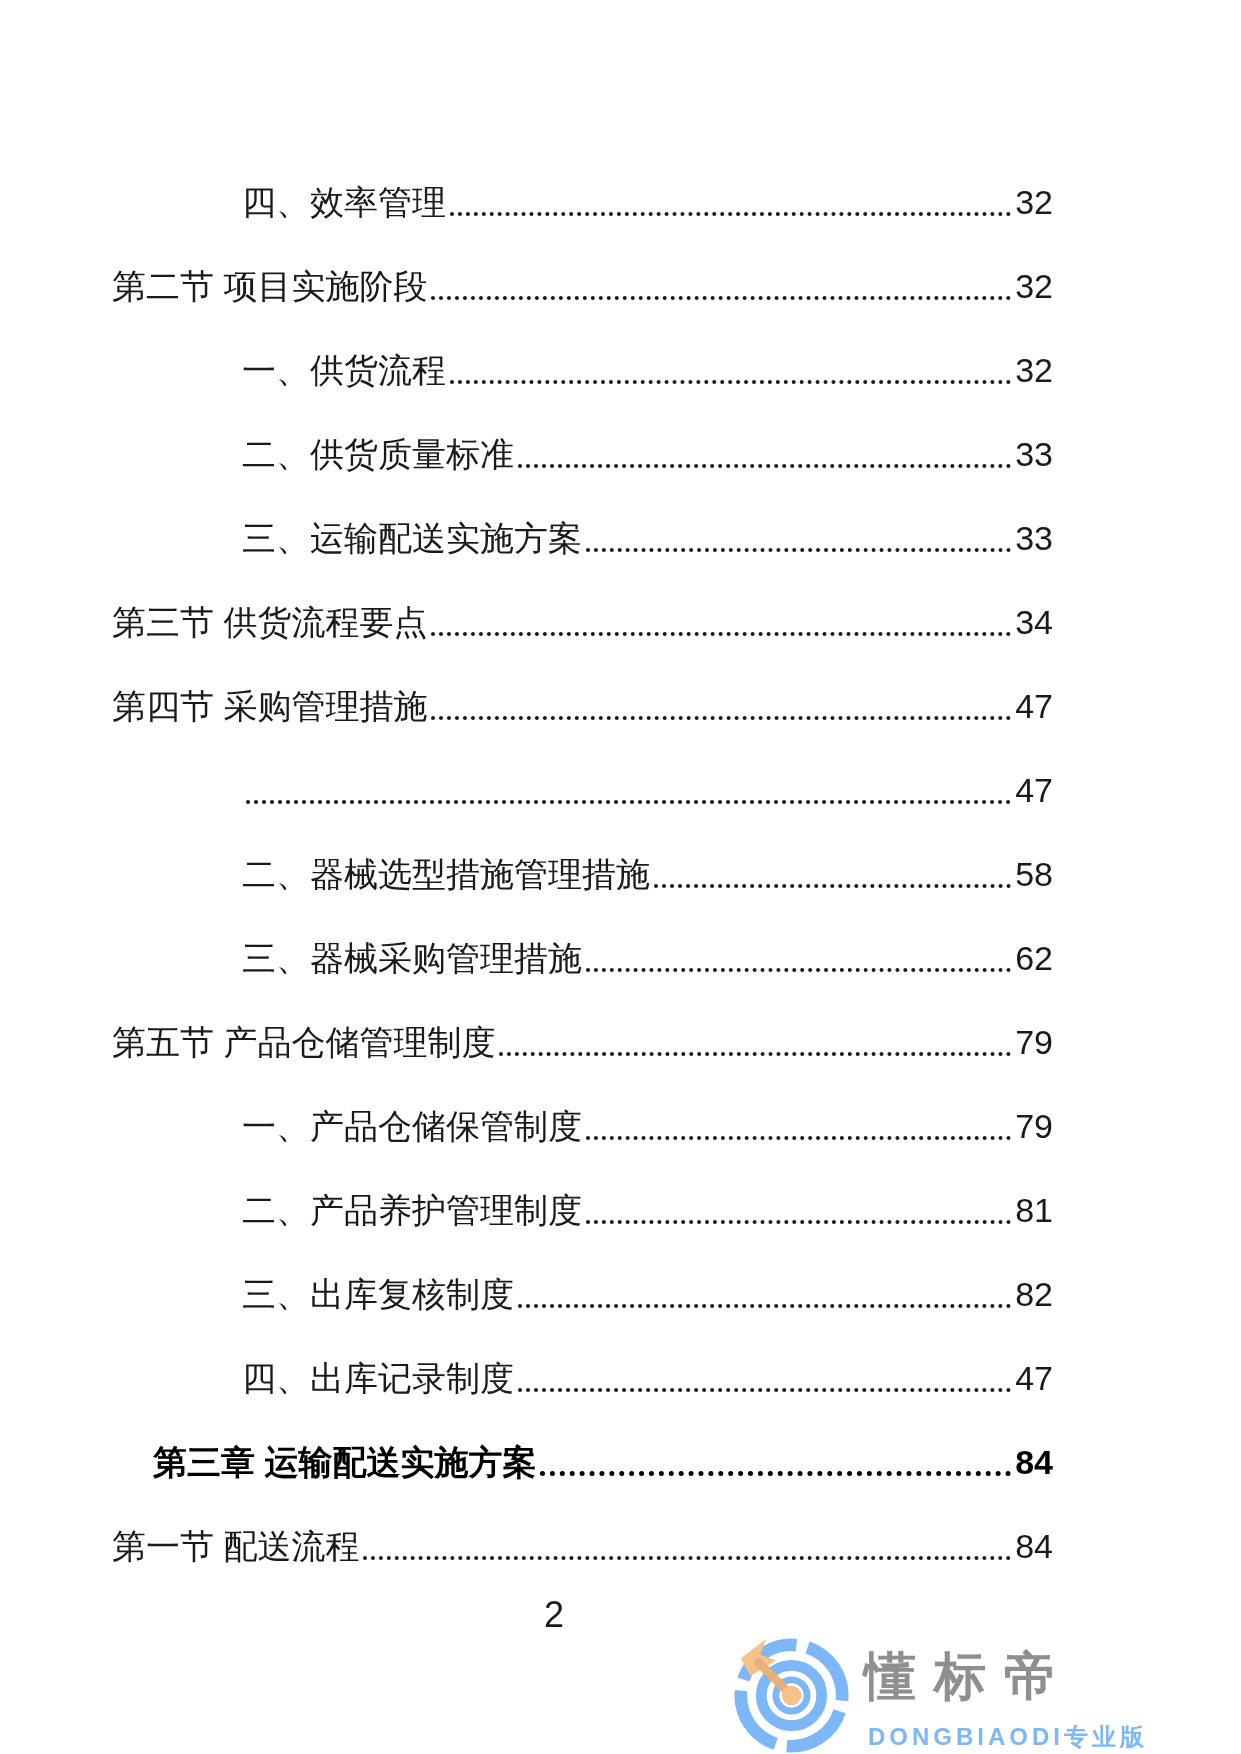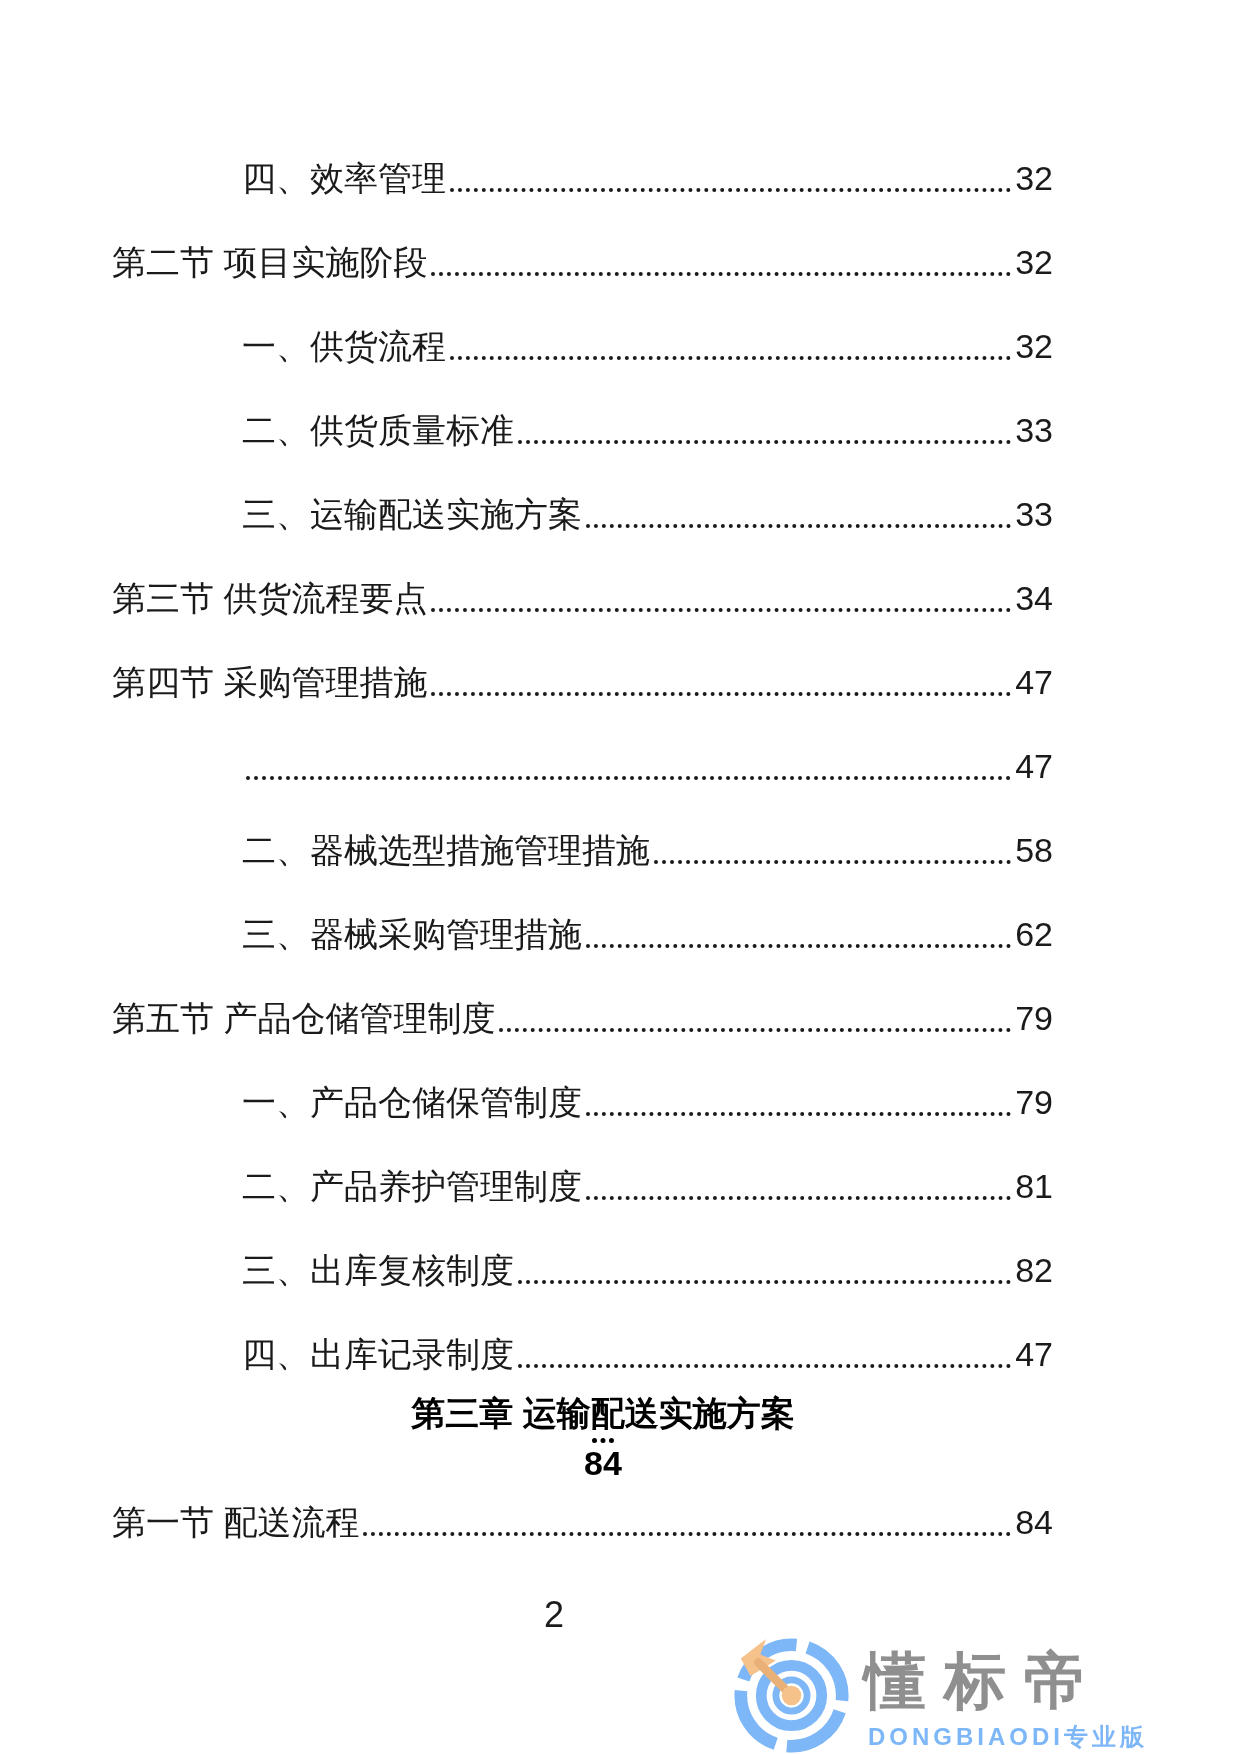--- a/index.html
+++ b/index.html
@@ -10,32 +10,32 @@
     background: #ffffff;
     overflow: hidden;
     font-family: "Liberation Sans", "DejaVu Sans", sans-serif;
     color: #1a1a1a;
   }
 
   
   .toc {
     position: absolute;
     left: 0;
-    top: 136px;
+    top: 160px;
     width: 1053px;
   }
   .toc-entry {
     display: flex;
     align-items: center;
     height: 84px;
     font-size: 34px;
     line-height: 1;
     color: #1a1a1a;
   }
-  .toc-entry.level-chapter { margin-left: 153px; font-weight: 700; color: #000000; flex-direction: column; }
+  .toc-entry.level-chapter { margin-left: 153px; font-weight: 700; color: #000000; }
   .toc-entry.level-section { margin-left: 112px; }
   .toc-entry.level-item    { margin-left: 242px; }
   .toc-label { white-space: nowrap; }
   .toc-dots {
     flex: 1 1 auto;
     position: relative;
     height: 34px;
     min-width: 30px;
   }
   .toc-dots::after {
@@ -75,21 +75,21 @@
     position: absolute;
     left: 3px;
     top: 5px;
     width: 117px;
     height: 117px;
   }
   .brand-name {
     position: absolute;
     left: 134px;
     top: 18px;
-    font-size: 62px;
+    font-size: 52px;
     font-weight: 700;
     letter-spacing: 18px;
     color: #8f8f8f;
     line-height: 1;
     white-space: nowrap;
   }
   .brand-subtitle {
     position: absolute;
     left: 138px;
     top: 93px;

